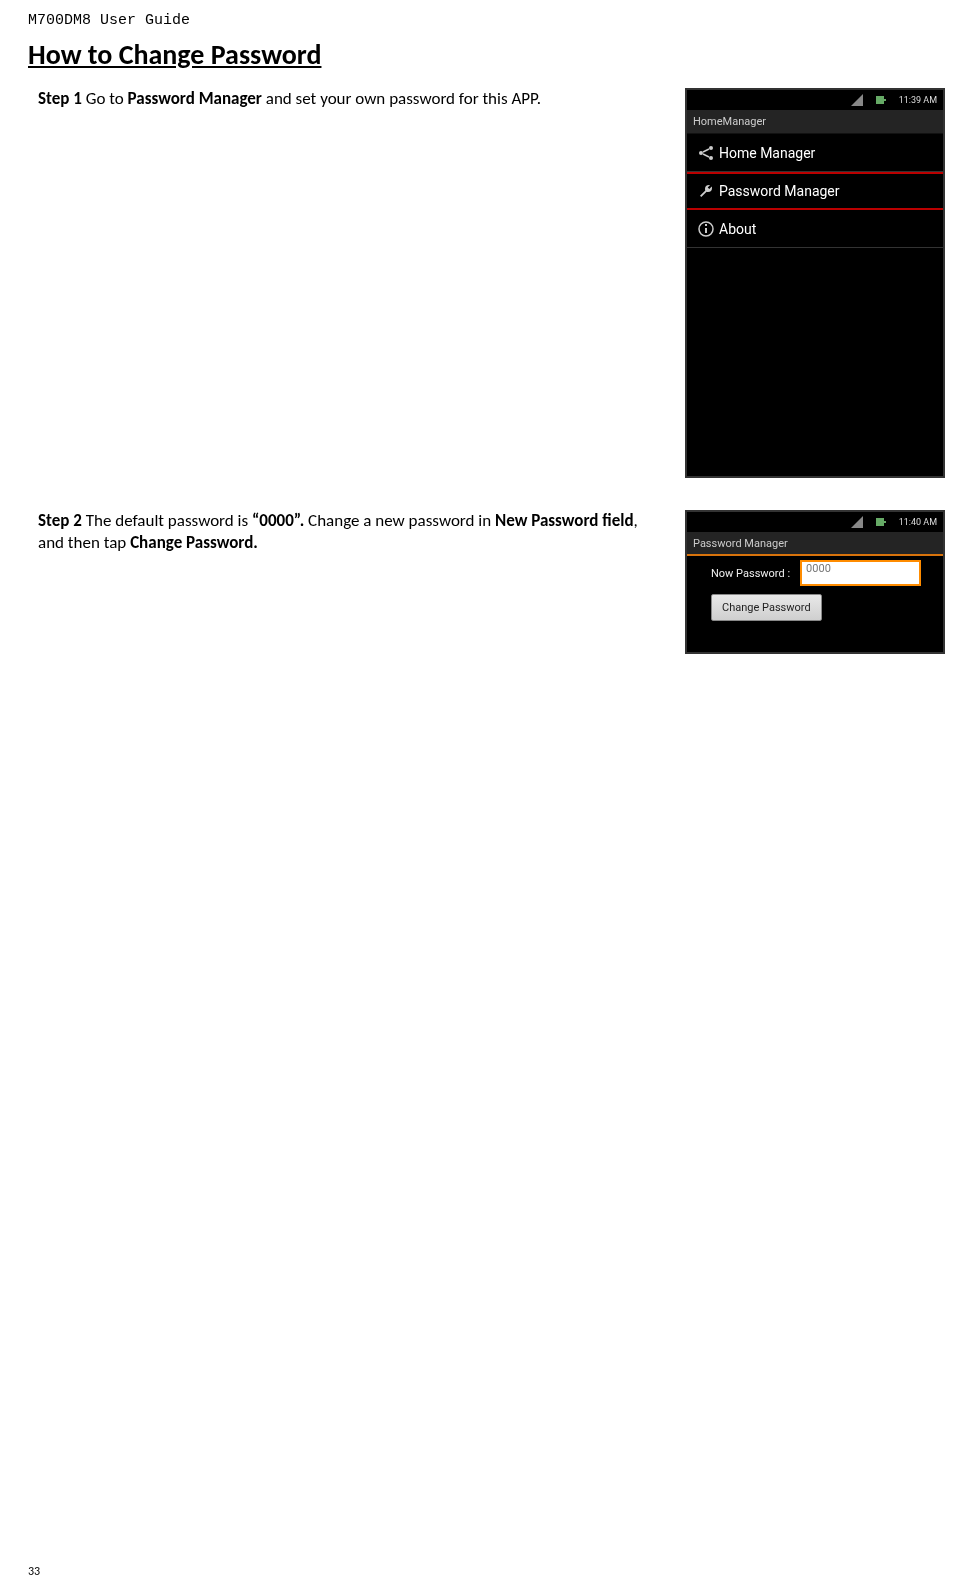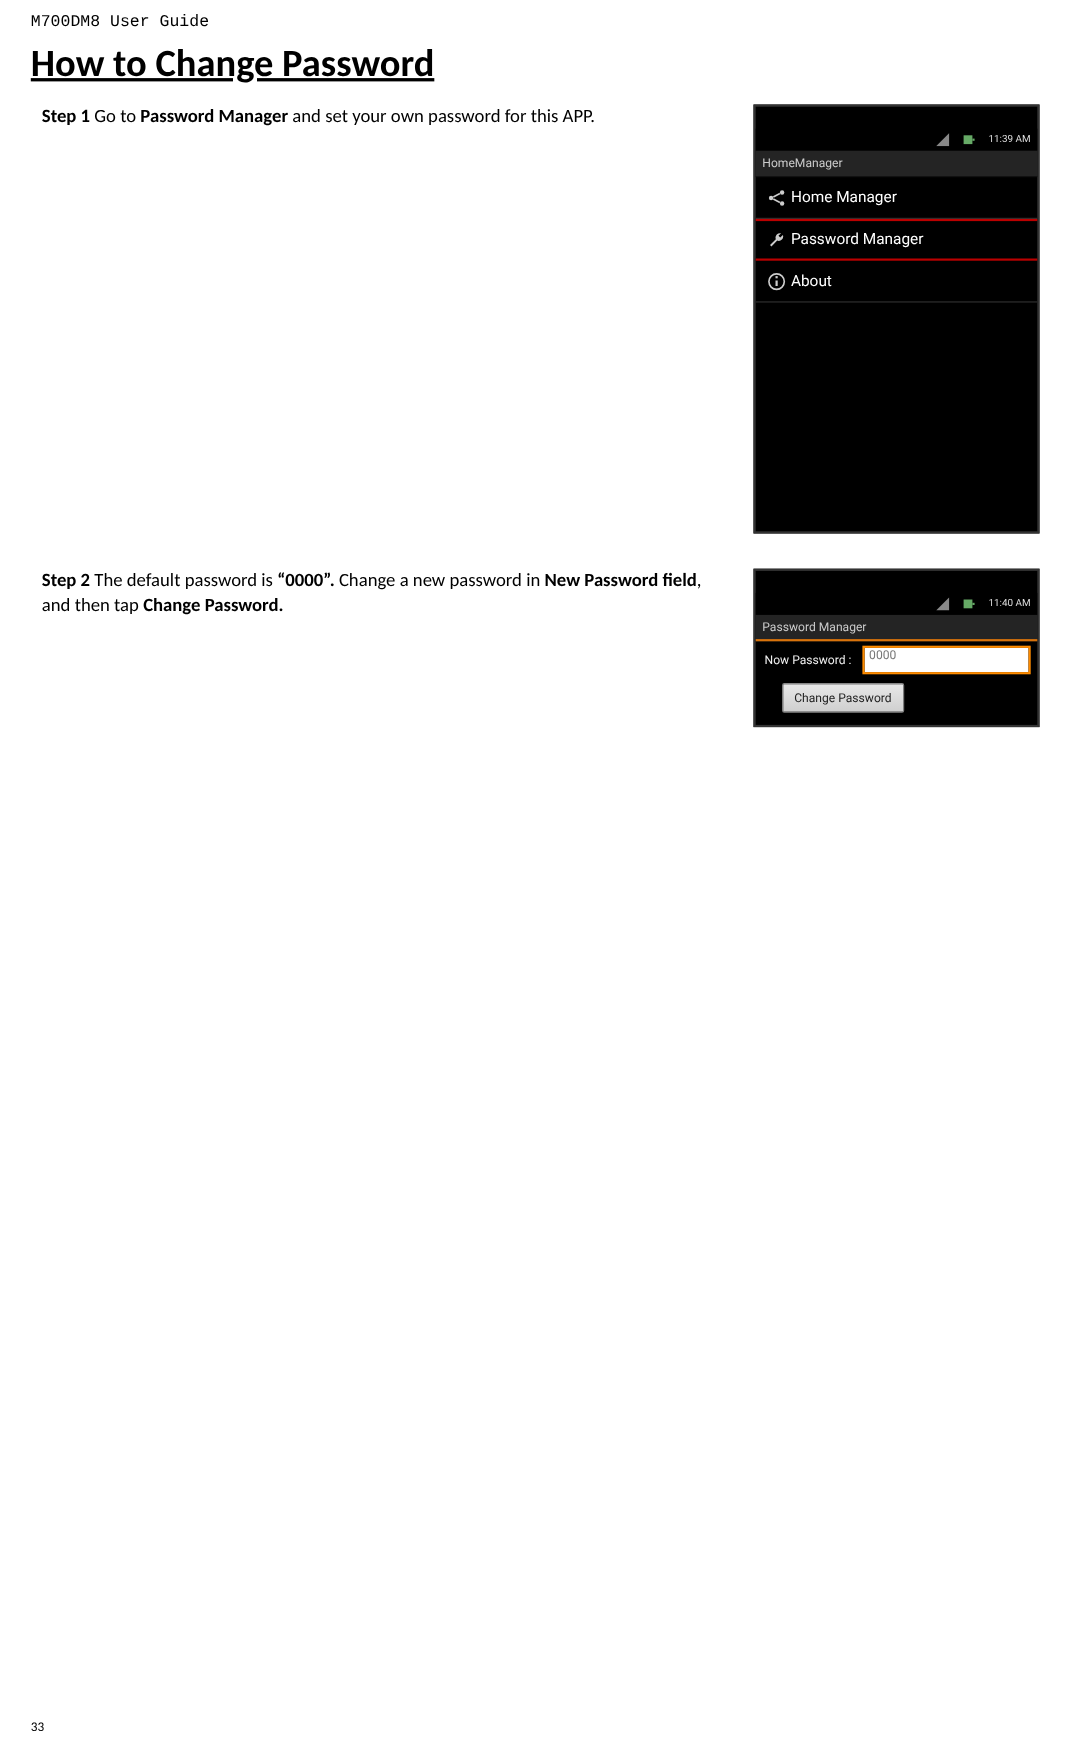--- a/index.html
+++ b/index.html
@@ -11,21 +11,21 @@
       color: #000;
       padding: 0;
     }
     .page-header {
       font-size: 15px;
       padding: 12px 0 0 28px;
       color: #000;
       font-family: Liberation Mono, monospace;
     }
     .section-heading {
-      font-size: 35px;
+      font-size: 28px;
       font-weight: bold;
       text-decoration: underline;
       padding: 8px 0 16px 28px;
     }
     .content-row {
       display: flex;
       padding: 0 30px 0 38px;
       gap: 40px;
     }
     .text-col {
@@ -50,21 +50,20 @@
     .status-bar {
       height: 20px;
       background: #000;
       display: flex;
       justify-content: flex-end;
       align-items: center;
       gap: 12px;
       padding-right: 6px;
       font-size: 9px;
       color: #ddd;
-      margin-top: 20px;
     }
     .status-icon {
       width: 12px;
       height: 12px;
       display: inline-block;
     }
     .app-title-bar {
       background: #242424;
       height: 24px;
       display: flex;
@@ -97,37 +96,36 @@
       height: 18px;
       display: inline-flex;
       align-items: center;
       justify-content: center;
       color: #ccc;
       font-size: 14px;
     }
     .password-row {
       display: flex;
       align-items: center;
-      padding: 6px 8px;
-      gap: 0;
+      padding: 6px 24px;
+      gap: 12px;
       color: #eee;
       font-size: 11px;
     }
     .pw-input {
       flex: 1;
       height: 22px;
       background: #fff;
       border: none;
       color: #777;
       font-size: 11px;
       padding: 0 4px;
     }
     .pw-input.active {
       outline: 2px solid #ff8c00;
-      margin-left: 12px;
     }
     .change-button {
       display: inline-block;
       margin: 4px 24px;
       padding: 6px 10px;
       background: linear-gradient(#e8e8e8,#cfcfcf);
       border: 1px solid #888;
       color: #222;
       font-size: 11px;
       border-radius: 2px;

